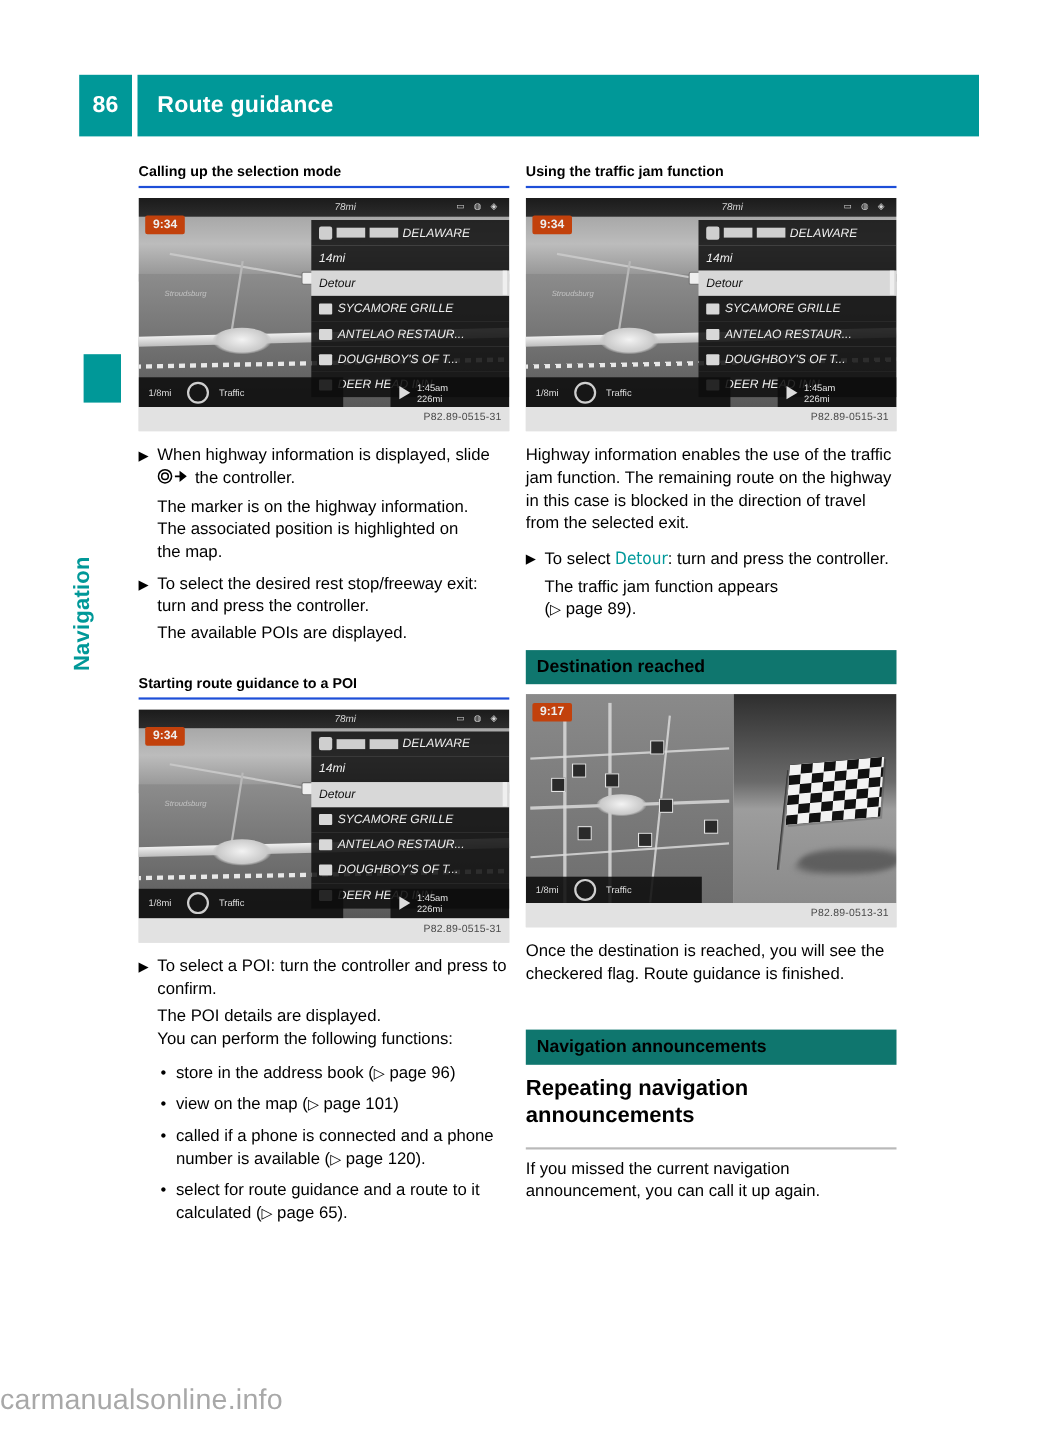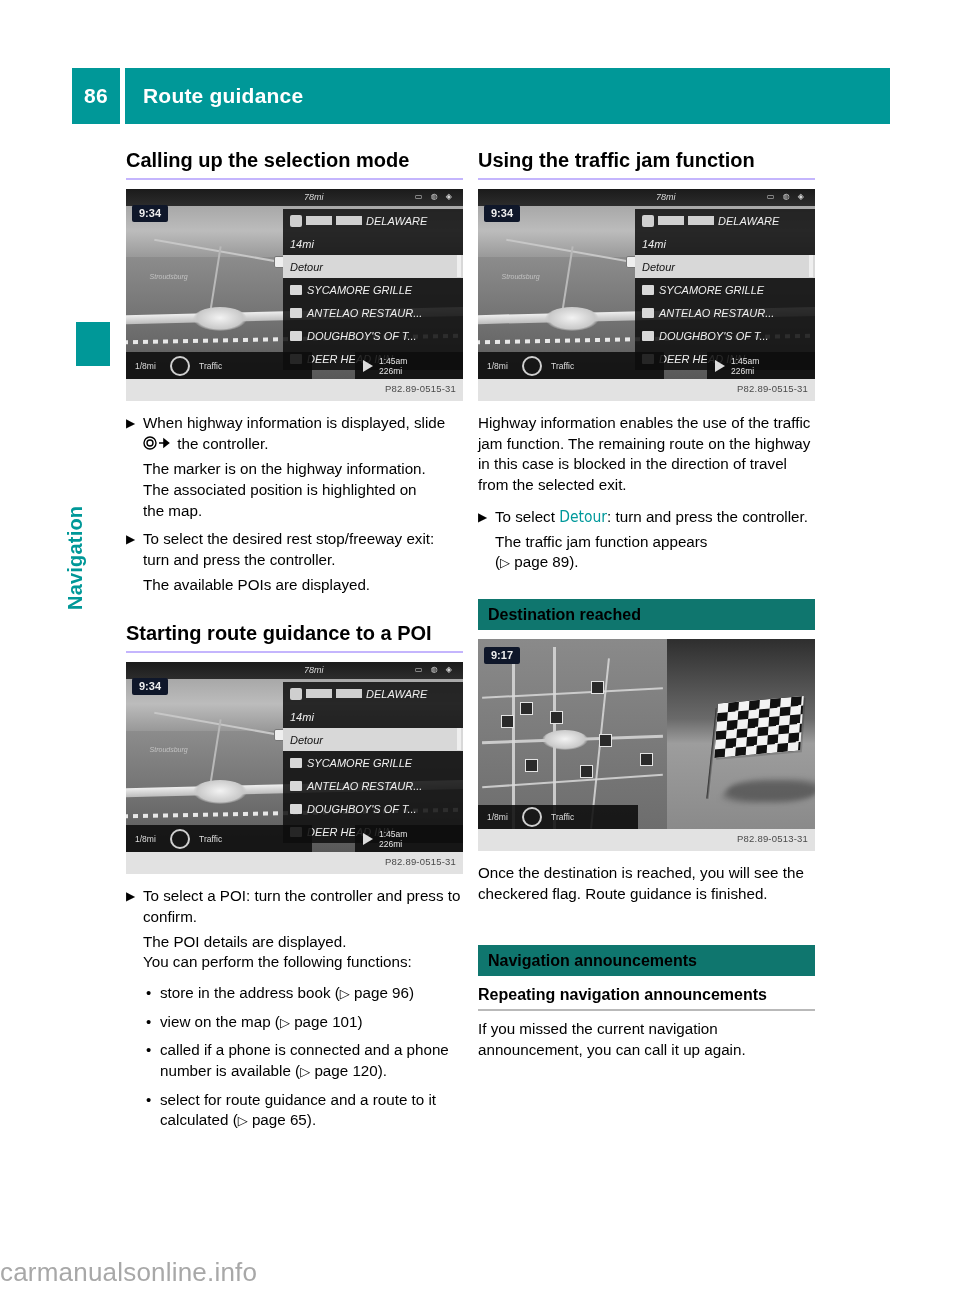--- a/index.html
+++ b/index.html
@@ -61,37 +61,37 @@
     letter-spacing: .2px;
   }
 
   
   .col { position: absolute; top: 148px; width: 337px; }
   #col-left  { left: 126px; }
   #col-right { left: 478px; }
 
   
   .h-rule {
-    font-size: 20px; font-weight: bold;
-    border-bottom: 2px solid #c4b5fd;
+    font-size: 13px; font-weight: bold;
+    border-bottom: 2px solid #1d4ed8;
     padding-bottom: 5px;
     margin: 0 0 9px 0;
     line-height: 1.25;
   }
   .h-gray {
     font-size: 16px; font-weight: bold;
     background: #0f766e;
     padding: 6px 0 6px 10px;
     margin: 0 0 9px 0;
     line-height: 1.2;
   }
   .h-sub {
-    font-size: 16px; font-weight: bold;
+    font-size: 20px; font-weight: bold;
     border-bottom: 2px solid #b9b9b9;
-    padding-bottom: 4px;
+    padding-bottom: 16px;
     margin: 0 0 8px 0;
     line-height: 1.25;
   }
   p.body {
     font-size: 15.2px;
     line-height: 1.36;
     margin: 0 0 11px 0;
   }
 
   
@@ -160,21 +160,21 @@
   }
   .nav-topstrip {
     position: absolute; left:0; top:0; width:100%; height: 17px;
     background: linear-gradient(180deg,#1b1b1b,#2c2c2c);
     color:#d8d8d8; font-size: 9px;
   }
   .nav-topstrip .mi { position:absolute; left: 178px; top: 3px; font-style: italic; }
   .nav-topstrip .icons { position:absolute; right: 8px; top: 3px; letter-spacing: 3px; font-size: 8px; }
   .nav-clock {
     position: absolute; left: 6px; top: 16px;
-    background: #0f172a; color: #eee;
+    background: #c2410c; color: #eee;
     font-size: 11px; padding: 2px 7px 3px 7px;
     border-radius: 2px; font-weight: bold;
   }
   .nav-panel {
     position: absolute; right: 0; top: 20px; width: 180px;
   }
   .np-row {
     height: 23px; background: rgba(14,14,14,.86);
     color: #efefef; font-size: 11px; font-style: italic;
     display: flex; align-items: center; padding-left: 7px;

